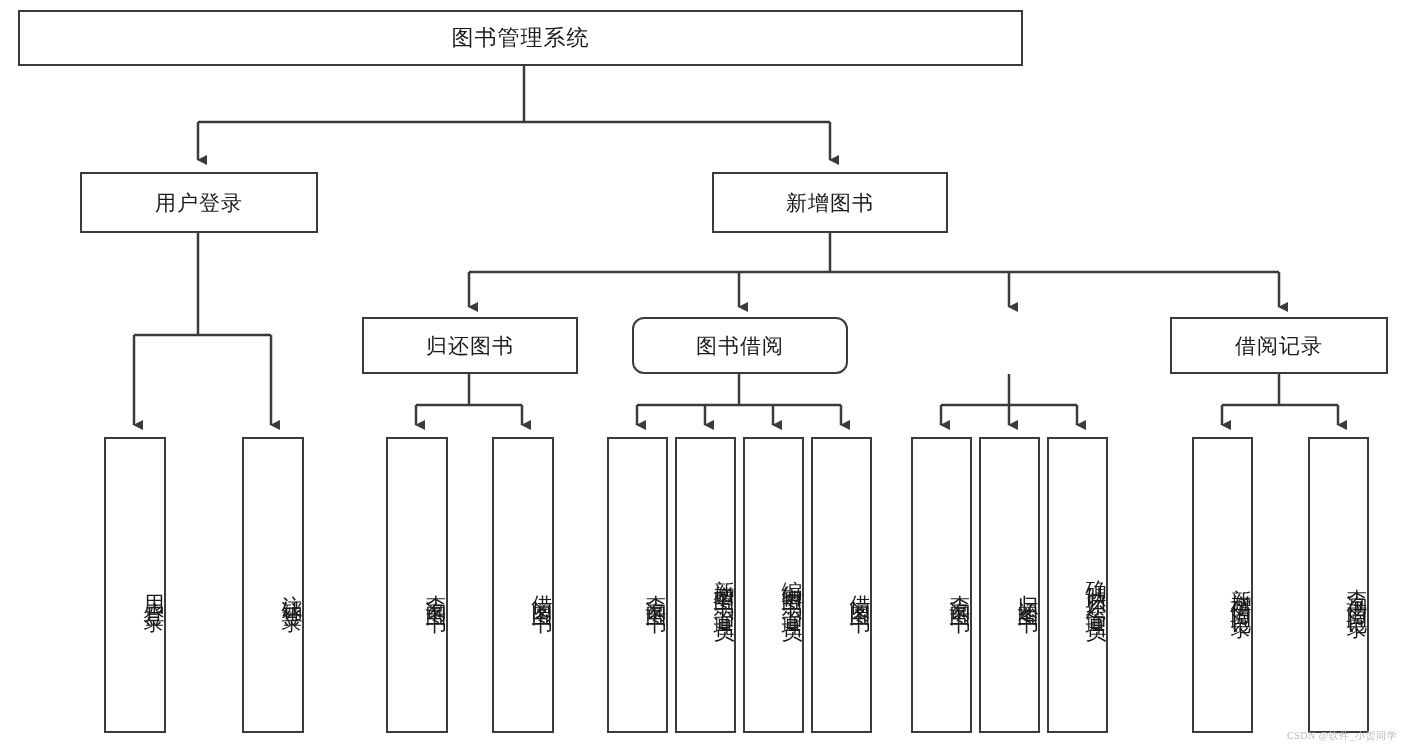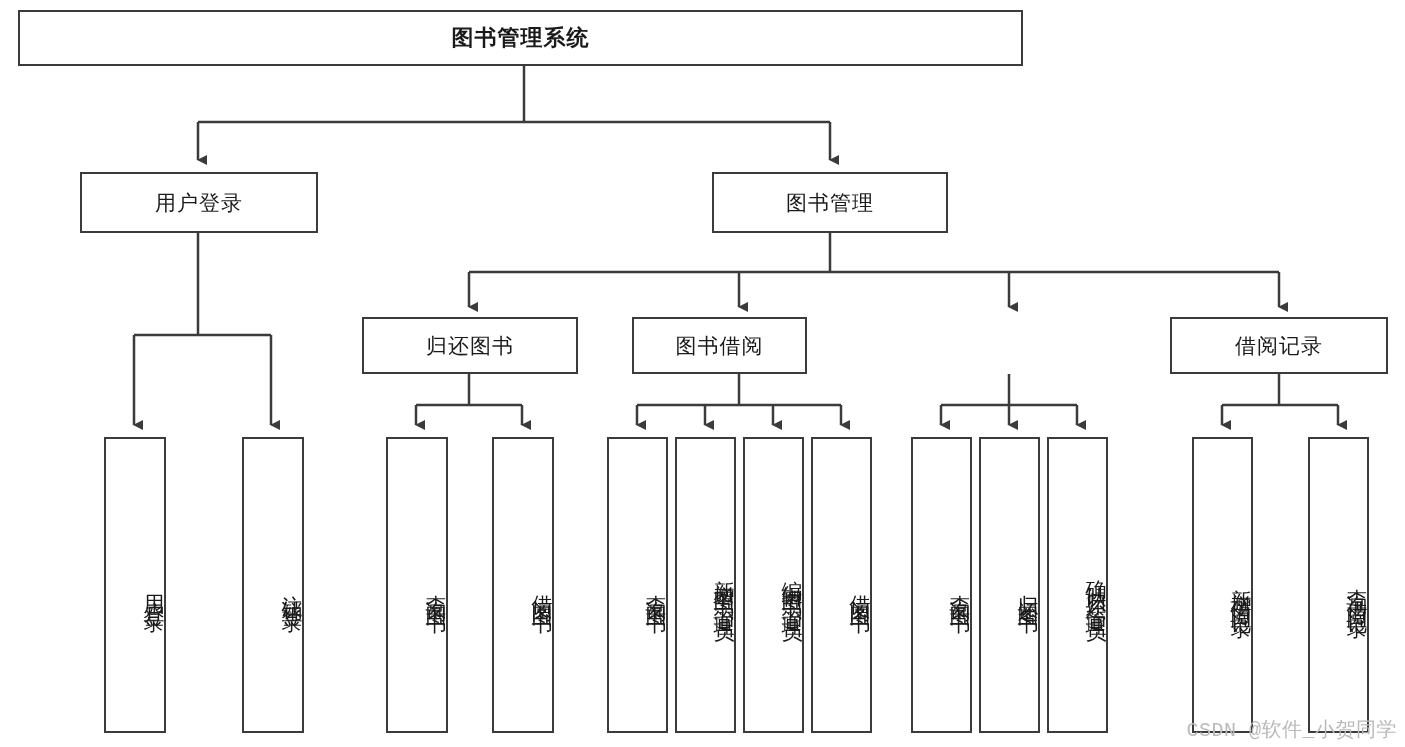--- a/index.html
+++ b/index.html
@@ -57,25 +57,25 @@
   }
   .node-v .vlabel {
     writing-mode: vertical-rl;
     text-orientation: upright;
     white-space: nowrap;
   }
   .watermark {
     position: absolute;
     right: 8px;
     bottom: 4px;
-    font-size: 20px;
+    font-size: 10px;
     color: #b9b9b9;
     letter-spacing: 0.5px;
     white-space: nowrap;
-    font-family: Liberation Mono, monospace;
+    font-family: Liberation Serif, serif;
   }
 </style>
 </head>
 <body>
 
 <div id="canvas">
 
   <svg id="edges" viewBox="0 0 1405 747" xmlns="http://www.w3.org/2000/svg">
     <defs>
       <marker id="arrow" markerWidth="12" markerHeight="12" refX="5" refY="9" orient="auto" markerUnits="userSpaceOnUse">
@@ -119,35 +119,35 @@
       <path d="M1009,405 L1009,425" marker-end="url(#arrow)"></path>
       <path d="M1077,405 L1077,425" marker-end="url(#arrow)"></path>
 
       <path d="M1279,374 L1279,405"></path>
       <path d="M1222,405 L1338,405"></path>
       <path d="M1222,405 L1222,425" marker-end="url(#arrow)"></path>
       <path d="M1338,405 L1338,425" marker-end="url(#arrow)"></path>
     </g>
   </svg>
 
-  <div class="node node-root" style="left:18px; top:10px; width:1005px; height:56px;font-weight:bold;">
+  <div class="node node-root" style="left:18px; top:10px; width:1005px; height:56px;">
     <span>图书管理系统</span>
   </div>
 
   <div class="node node-h" style="left:80px; top:172px; width:238px; height:61px;">
     <span>用户登录</span>
   </div>
   <div class="node node-h" style="left:712px; top:172px; width:236px; height:61px;">
-    <span>图书管理</span>
+    <span>新增图书</span>
   </div>
 
   <div class="node node-h" style="left:362px; top:317px; width:216px; height:57px;">
     <span>归还图书</span>
   </div>
-  <div class="node node-h" style="left:632px; top:317px; width:175px; height:57px;">
+  <div class="node node-h" style="left:632px; top:317px; width:216px; height:57px;border-radius:12px;">
     <span>图书借阅</span>
   </div>
   <div class="node node-h" style="left:1170px; top:317px; width:218px; height:57px;">
     <span>借阅记录</span>
   </div>
 
   <div class="node node-v" style="left:104px; top:437px; width:62px; height:296px;">
     <span class="vlabel">用户登录</span>
   </div>
   <div class="node node-v" style="left:242px; top:437px; width:62px; height:296px;">

